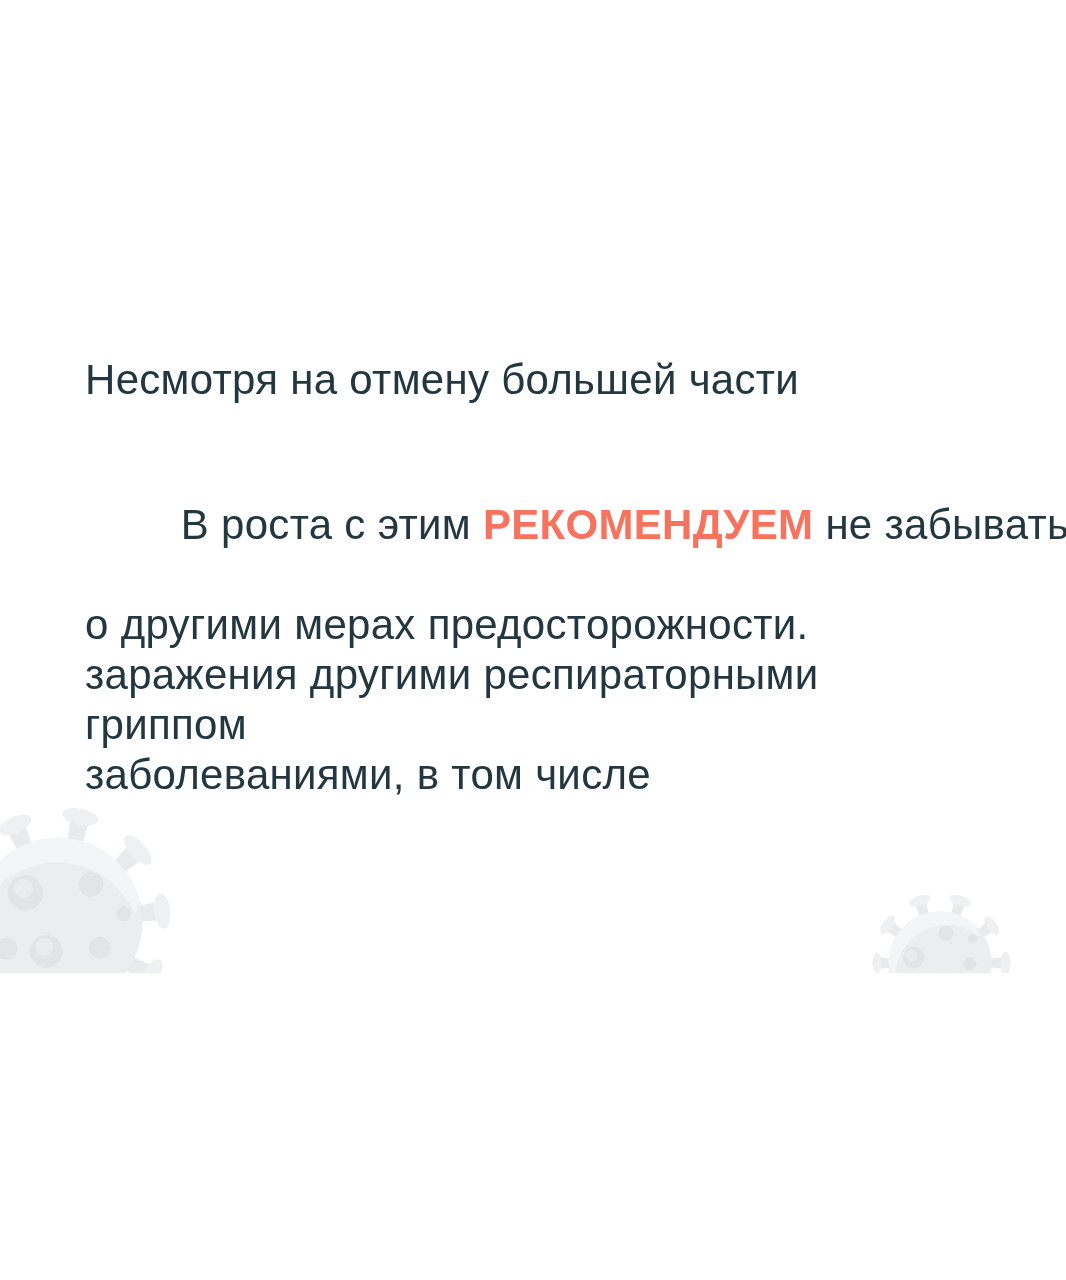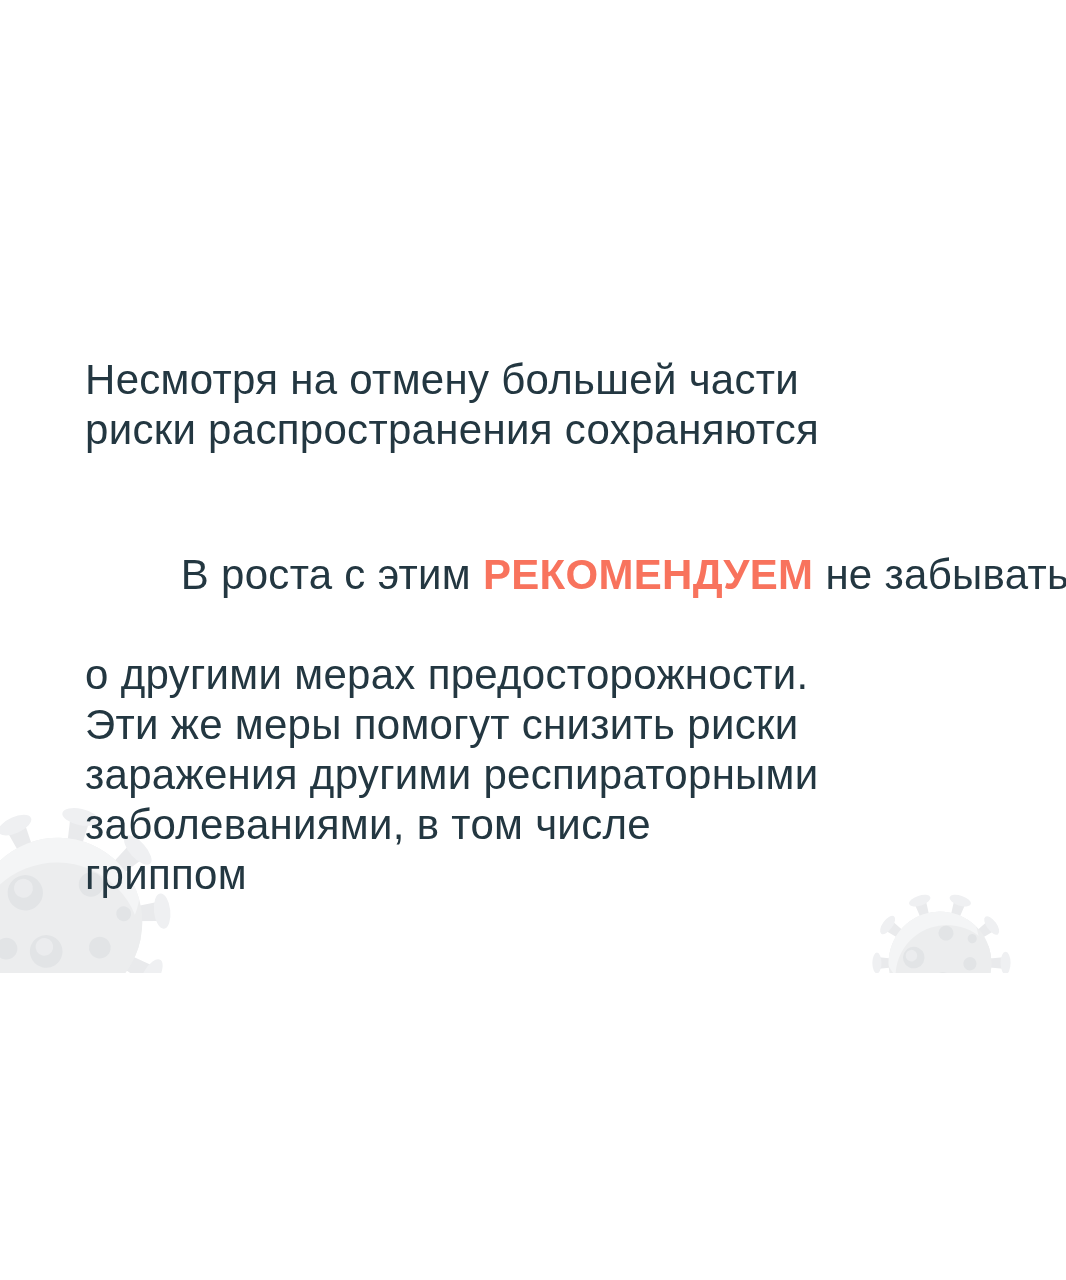--- a/index.html
+++ b/index.html
@@ -129,31 +129,29 @@
   </svg>
 
   <svg class="virus virus-bottom" viewBox="0 0 200 200">
     <use href="#virus-shape"></use>
   </svg>
 
   <div class="text-block">
 
     <div class="paragraph-intro">
       <div class="line">Несмотря на отмену большей части</div>
-      <div class="line">риски распространения сохраняются</div>
     </div>
 
     <div class="paragraph-recommendation">
       <div class="line">
         <span>В роста с этим </span><span class="accent">РЕКОМЕНДУЕМ</span><span> не забывать</span>
       </div>
       <div class="line">о другими мерах предосторожности.</div>
-      <div class="line">Эти же меры помогут снизить риски</div>
       <div class="line">заражения другими респираторными</div>
+      <div class="line">гриппом</div>
       <div class="line">заболеваниями, в том числе</div>
-      <div class="line">гриппом</div>
     </div>
 
   </div>
 
   <div class="page-number">2</div>
 
 </div>
 
 </body></html>

